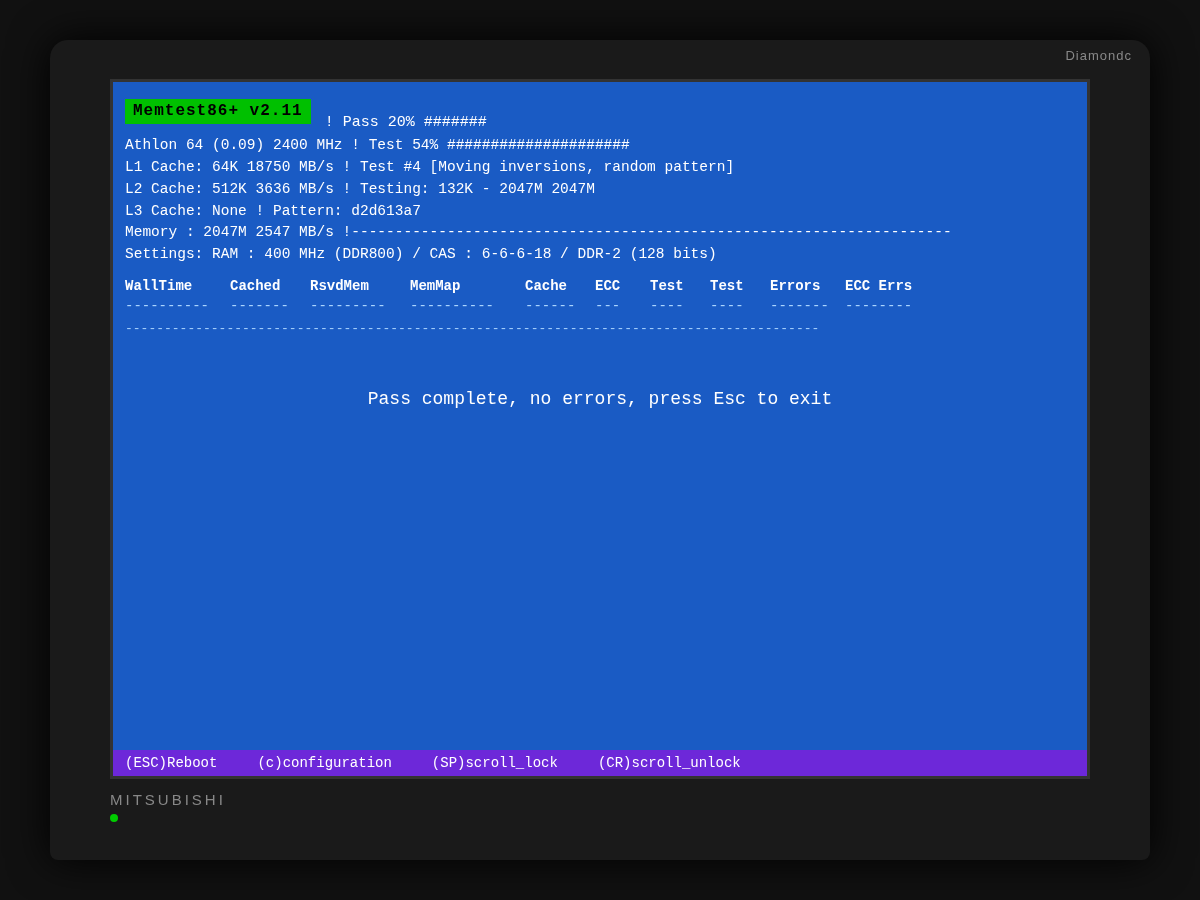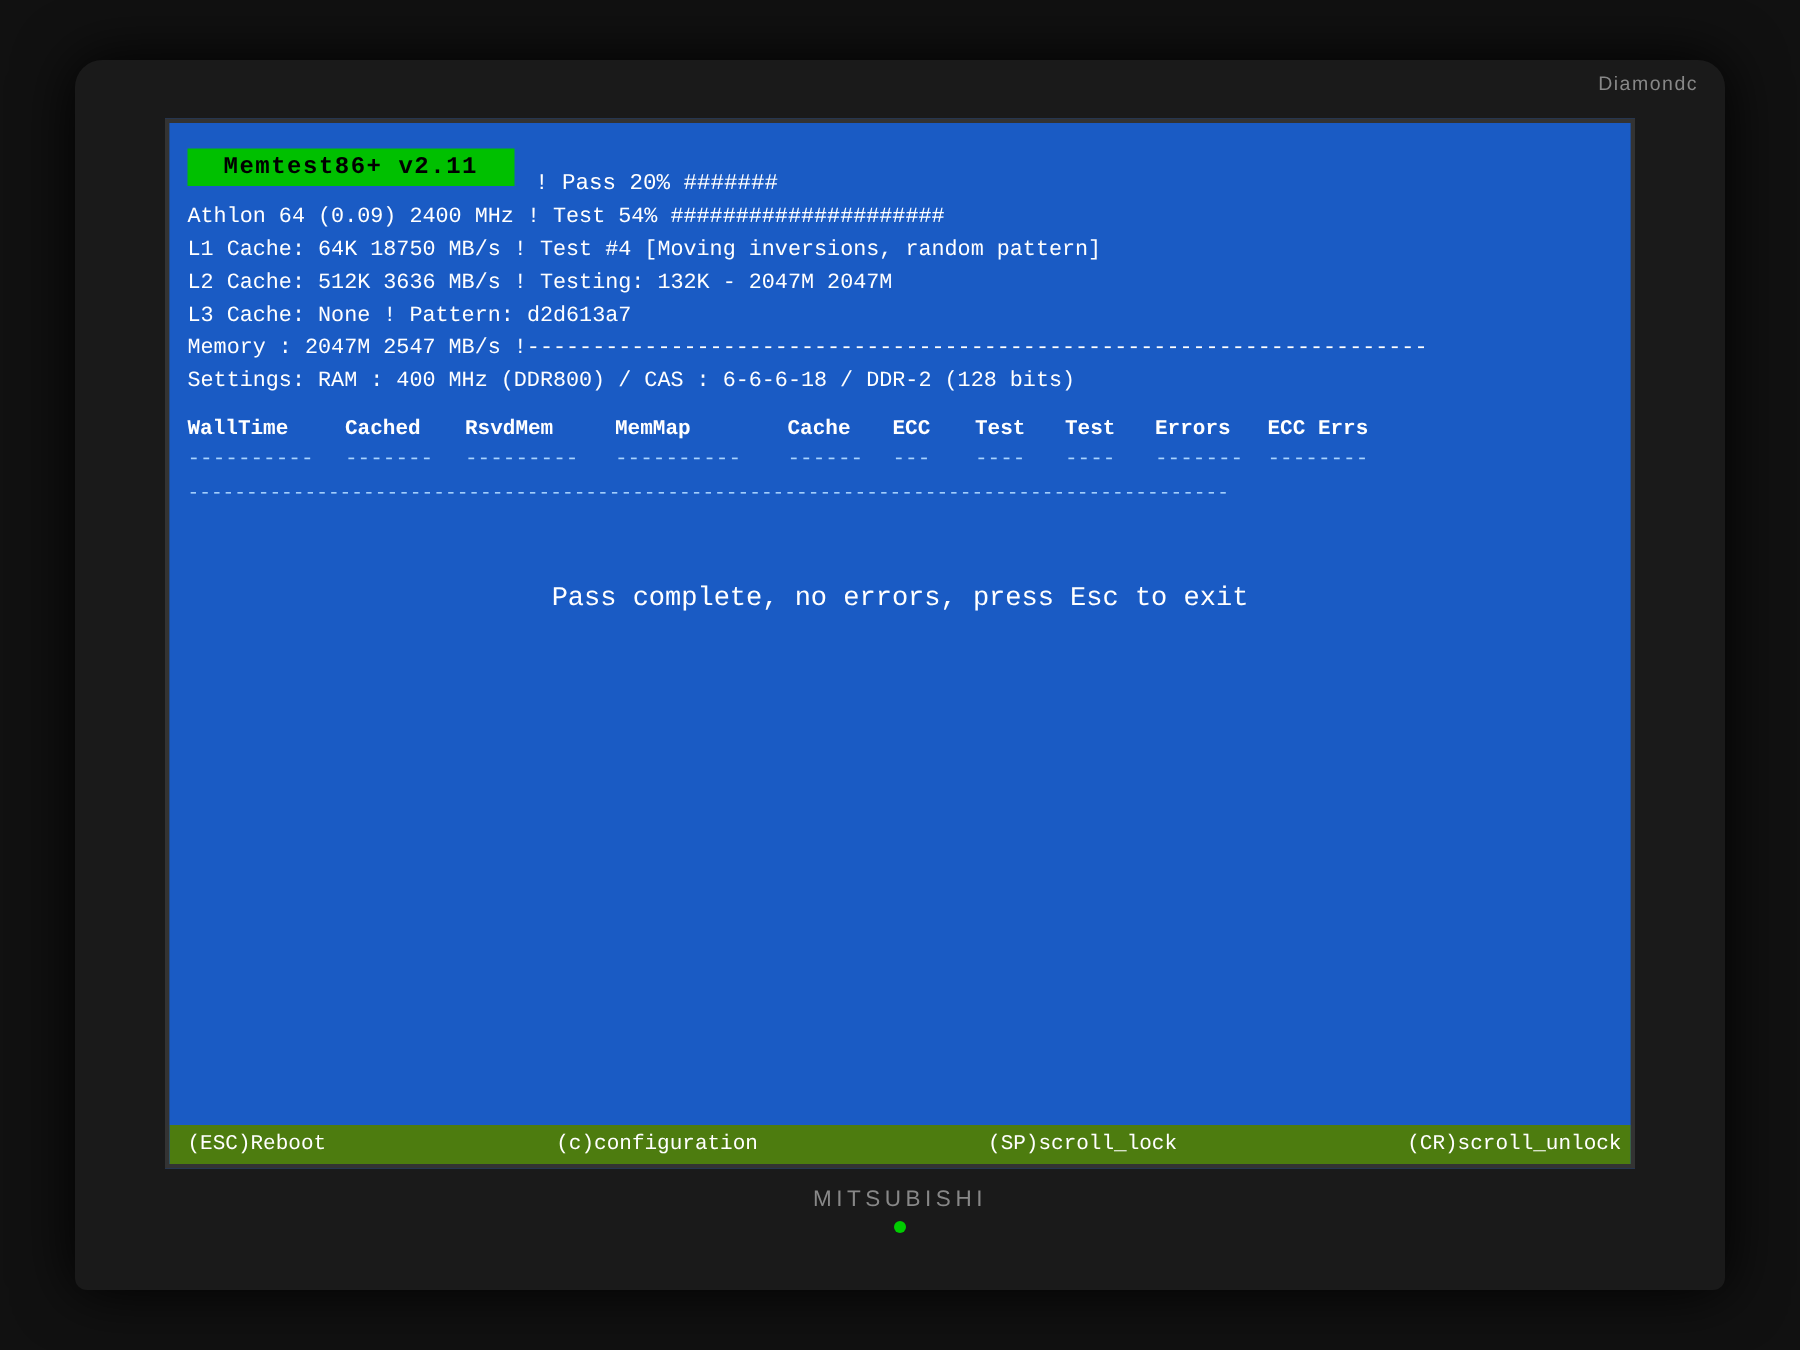--- a/index.html
+++ b/index.html
@@ -64,21 +64,21 @@
       display: flex;
       align-items: center;
       margin-bottom: 2px;
     }
 
     .title-green {
       background: #00c000;
       color: #000;
       font-weight: bold;
       font-size: 16px;
-      padding: 1px 24px;
+      padding: 1px 8px;
       letter-spacing: 1px;
     }
 
     .title-right {
       color: #fff;
       font-size: 15px;
       padding-left: 14px;
       margin-top: 22px;
     }
 
@@ -132,38 +132,36 @@
 
     .pass-complete {
       color: #fff;
       font-size: 18px;
       text-align: center;
       margin-top: 47px;
       font-family: 'Courier New', Courier, monospace;
     }
 
     .status-bar {
-      background: #4d7c0f;
+      background: #6d28d9;
       width: 980px;
       padding: 5px 12px;
       color: #fff;
       font-size: 14px;
       font-family: 'Courier New', Courier, monospace;
       display: flex;
       gap: 40px;
       align-items: center;
       flex-shrink: 0;
-      justify-content: space-between;
     }
 
     .monitor-bottom {
       width: 980px;
       display: flex;
       flex-direction: column;
-      align-items: center;
       margin-top: 8px;
     }
 
     .monitor-brand-bottom {
       color: #888;
       font-size: 15px;
       font-family: Arial, sans-serif;
       letter-spacing: 3px;
       margin-top: 4px;
     }

